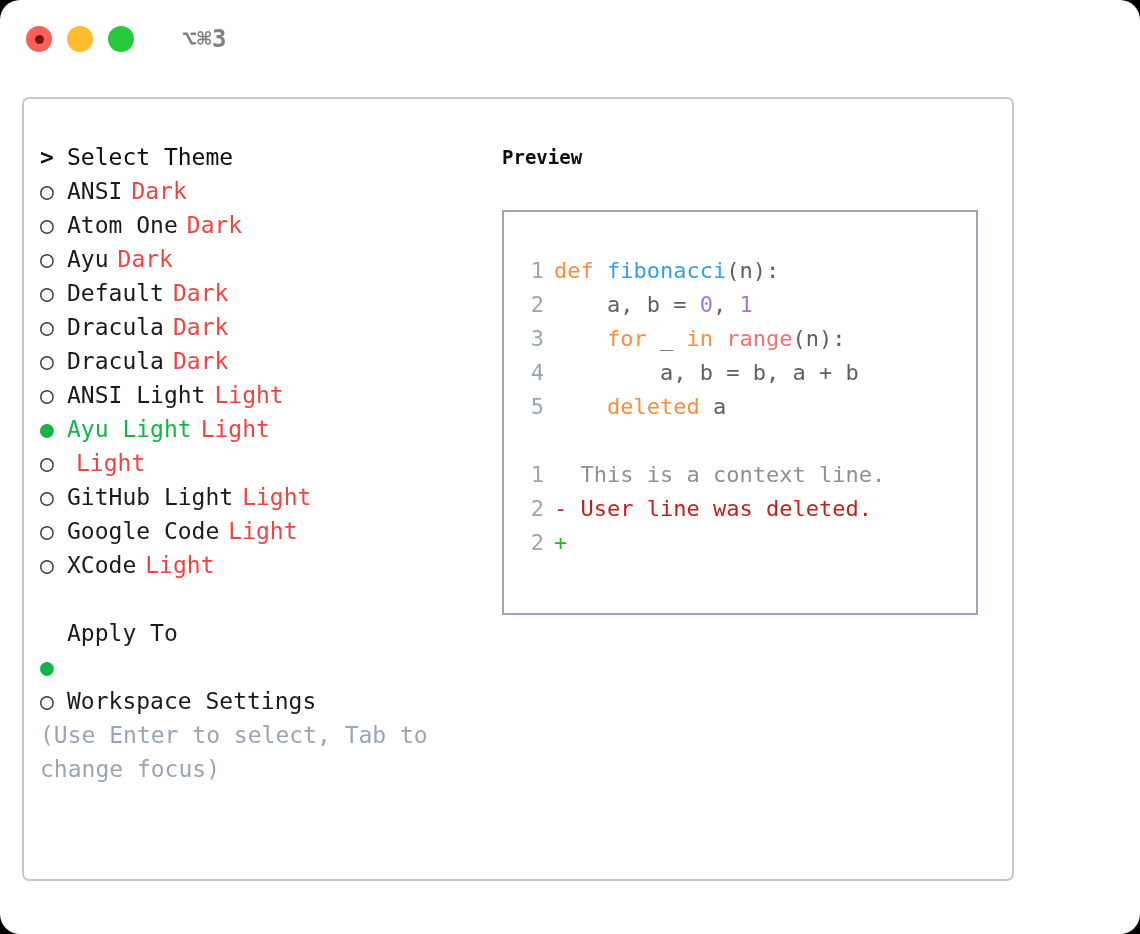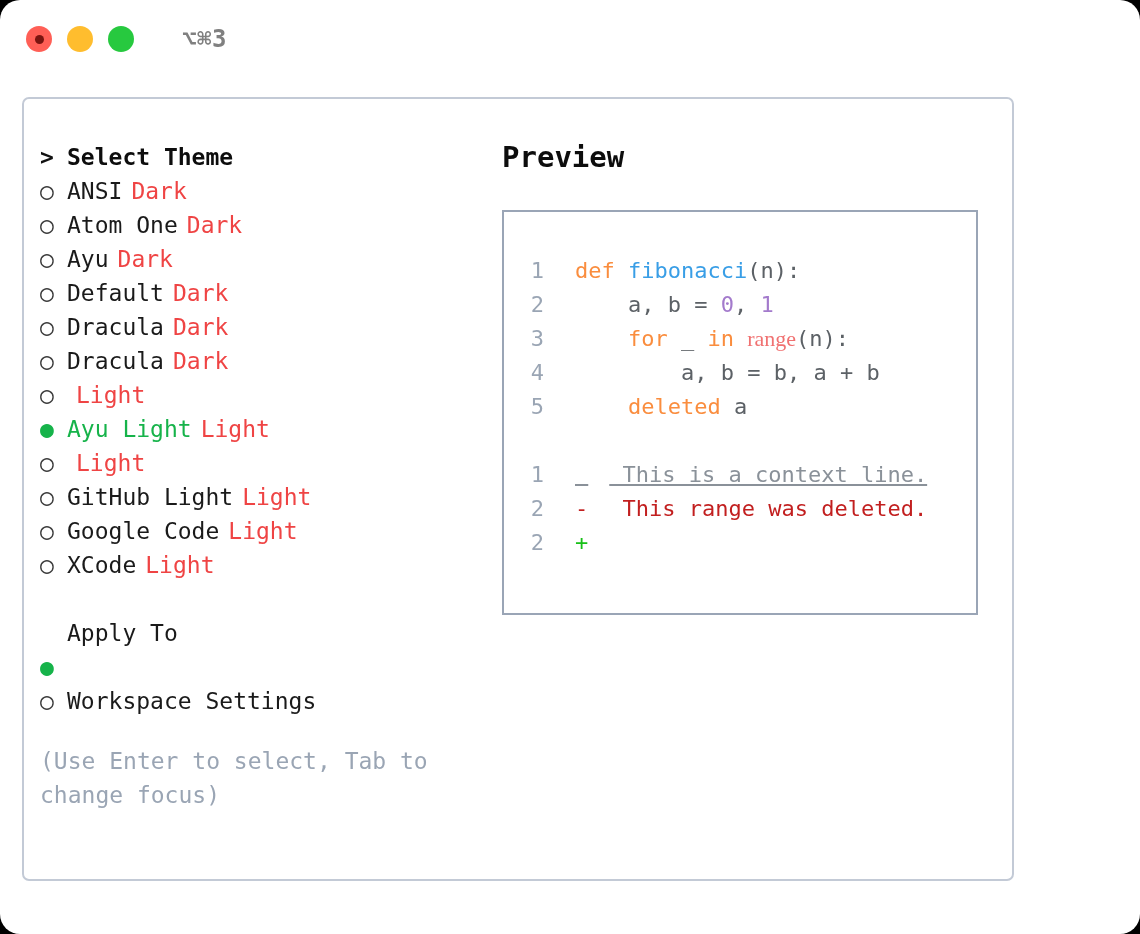--- a/index.html
+++ b/index.html
@@ -115,51 +115,50 @@
   .marker.selected { color: #16b34a; }
   .marker.caret {
     color: #111111;
     font-weight: 700;
   }
   .label {
     color: #1a1a1a;
     font-weight: 400;
   }
   .label.heading {
-    font-weight: 700;
+    font-weight: 400;
     color: #0d0d0d;
   }
   .label.selected {
     color: #16b34a;
   }
   .tag {
     color: #ef4444;
     margin-left: 9px;
   }
 
   .section-gap { height: 34px; }
 
   .hint {
-    margin-top: 26px;
     font-size: 23px;
     line-height: 34px;
     color: #9aa5b4;
     width: 400px;
     white-space: normal;
   }
 
   
   .right-col {
     position: absolute;
     left: 478px;
     top: 41px;
     width: 500px;
   }
   .preview-title {
-    font-size: 29px;
+    font-size: 19px;
     line-height: 34px;
     font-weight: 700;
     color: #0d0d0d;
     white-space: pre;
   }
   .preview-box {
     margin-top: 36px;
     width: 476px;
     height: 405px;
     border: 2px solid #9aa5b6;
@@ -175,31 +174,31 @@
     white-space: pre;
     font-family: "DejaVu Sans Mono", monospace;
   }
   .lineno {
     width: 26px;
     flex: none;
     color: #9aa5b4;
     text-align: right;
     margin-right: 10px;
   }
-  .code-text { white-space: pre; margin-left: 21px; }
+  .code-text { white-space: pre; }
 
   .tok-kw    { color: #fa8d3e; }
   .tok-fn    { color: #399ee6; }
   .tok-num   { color: #a37acc; }
-  .tok-built { color: #f07171; font-family: Liberation Serif, serif; }
+  .tok-built { color: #f07171; }
   .tok-plain { color: #5c6166; }
 
   .blank-line { height: 34px; }
 
-  .diff-context { color: #8a9199; text-decoration: underline; }
+  .diff-context { color: #8a9199; }
   .diff-del     { color: #c21f1f; }
   .diff-add     { color: #18c018; }
 </style>
 </head>
 <body>
 
 <div class="window">
 
   <div class="titlebar">
     <div class="dot dot-red">
@@ -251,20 +250,21 @@
         </div>
 
         <div class="row">
           <span class="marker">○</span>
           <span class="label">Dracula</span>
           <span class="tag">Dark</span>
         </div>
 
         <div class="row">
           <span class="marker">○</span>
+          <span class="label">ANSI Light</span>
           <span class="tag">Light</span>
         </div>
 
         <div class="row">
           <span class="marker selected">●</span>
           <span class="label selected">Ayu Light</span>
           <span class="tag">Light</span>
         </div>
 
         <div class="row">
@@ -341,21 +341,21 @@
 
           <div class="blank-line"></div>
 
           <div class="code-line">
             <span class="lineno">1</span>
             <span class="code-text diff-context"> </span><span class="code-text diff-context"> This is a context line.</span>
           </div>
 
           <div class="code-line">
             <span class="lineno">2</span>
-            <span class="code-text diff-del">-</span><span class="code-text diff-del"> This range was deleted.</span>
+            <span class="code-text diff-del">-</span><span class="code-text diff-del"> User line was deleted.</span>
           </div>
 
           <div class="code-line">
             <span class="lineno">2</span>
             <span class="code-text diff-add">+</span>
           </div>
 
         </div>
       </div>
 

